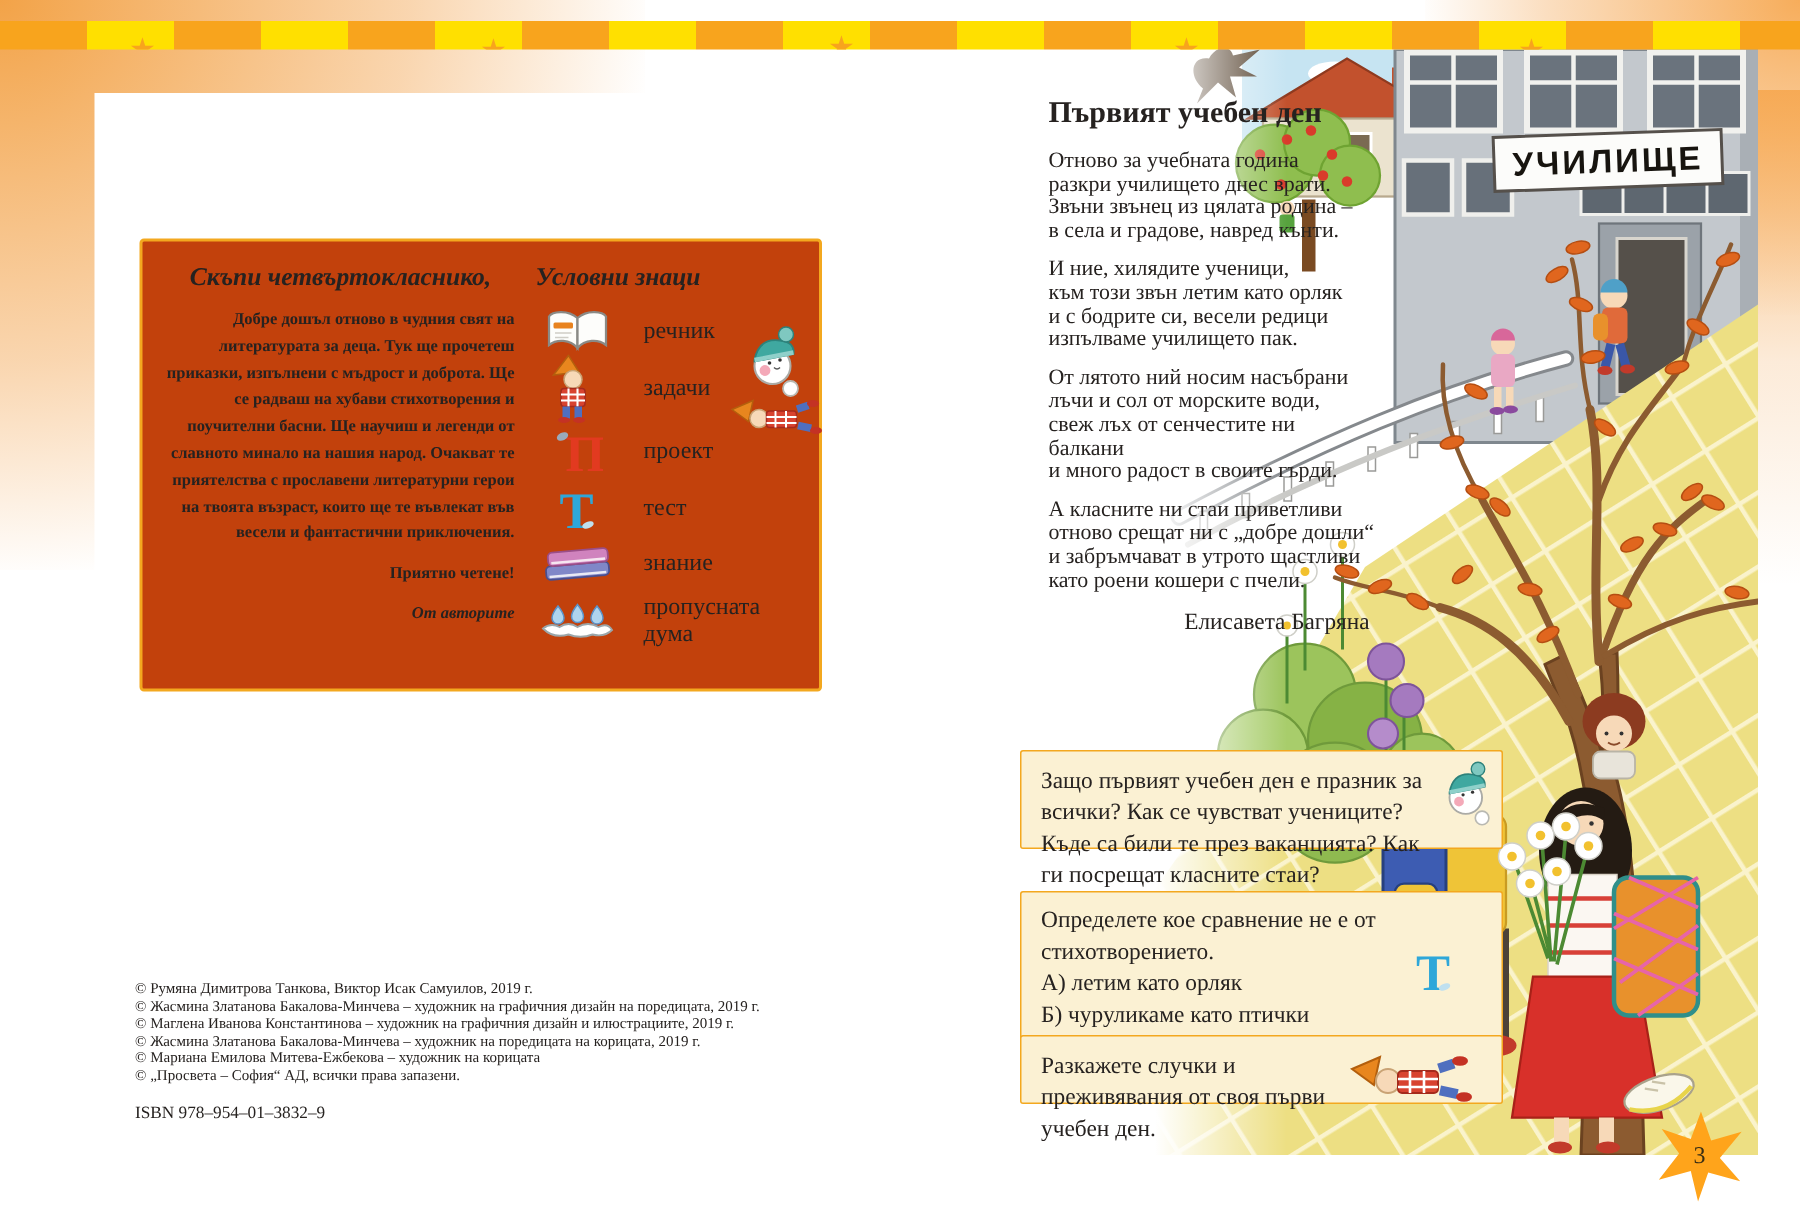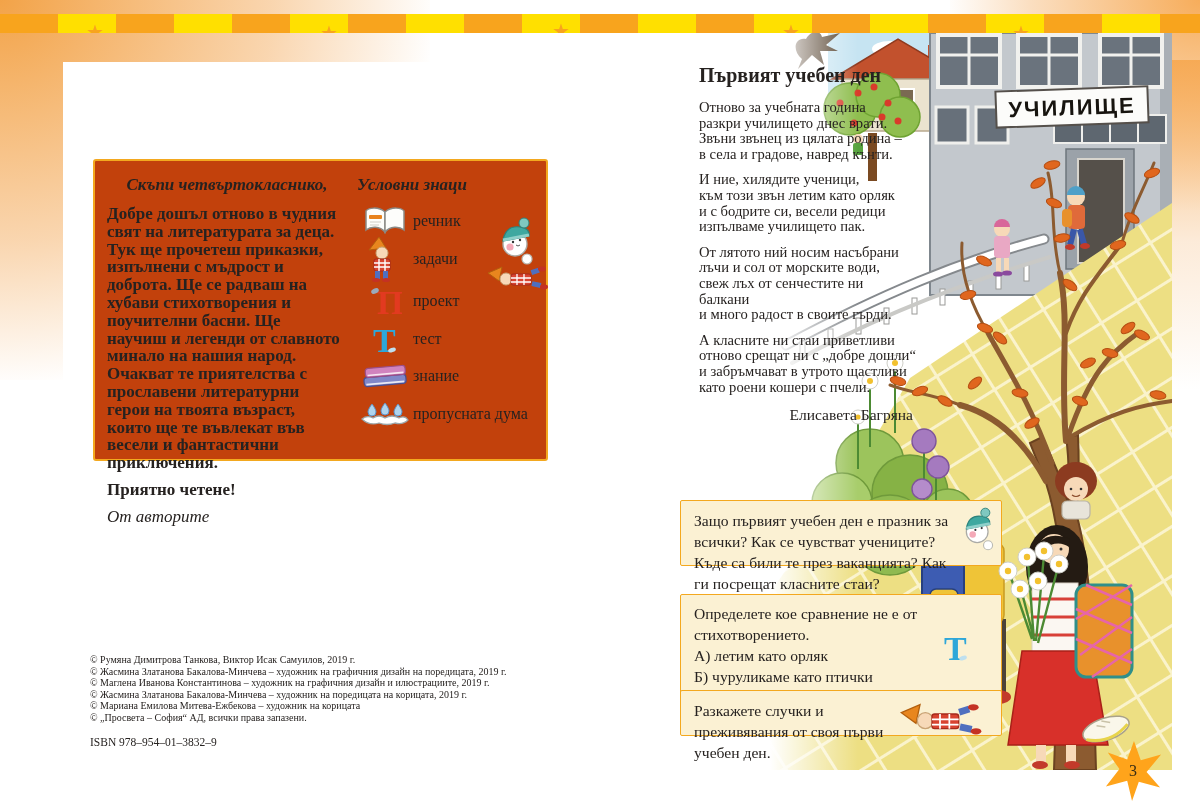--- a/index.html
+++ b/index.html
@@ -19,26 +19,26 @@
   .band{position:absolute;left:0;top:14px;width:1200px;height:19px;z-index:3;overflow:hidden;
     background:repeating-linear-gradient(90deg,#F8A41D 0 58px,#FFE000 58px 116px);}
   .bstar{position:absolute;font-size:20px;line-height:1;font-family:"DejaVu Sans",sans-serif;}
   .oy{color:#F8A41D}.yo{color:#FFE000}
 
   
   .intro-box{position:absolute;left:93px;top:123px;width:455px;height:302px;z-index:4;
     box-sizing:border-box;background:#c2410c;border:2px solid #F3A81F;border-radius:3px;
     display:grid;grid-template-columns:240px 1fr;gap:10px;padding:12px 12px 10px 12px;margin-top:36px;}
   .greet h2{margin:2px 0 10px;font-size:17px;font-weight:bold;font-style:italic;text-align:center;}
-  .greet p{margin:0;font-size:17px;line-height:17.8px;font-weight:bold;padding-right:4px;}
+  .greet p{margin:0;font-size:11px;line-height:17.8px;font-weight:bold;text-align:right;padding-right:4px;}
   .greet .closing{margin-top:9px;}
-  .greet .sig{margin-top:9px;font-style:italic;font-weight:normal;}
+  .greet .sig{margin-top:9px;font-style:italic;font-weight:bold;}
   .legend{position:relative;padding-top:2px;}
   .legend h2{margin:0 0 10px;font-size:17px;font-weight:bold;font-style:italic;text-align:left;}
-  .lrow{display:flex;align-items:center;}
+  .lrow{display:flex;align-items:center;gap:16px;}
   .lico{width:56px;display:flex;justify-content:center;align-items:center;flex:0 0 56px;}
   .lrow span.lbl{font-size:16px;}
   .r1{height:32px}.r2{height:30px}.r3{height:44px}.r4{height:40px}.r5{height:36px}.r6{height:38px}.r7{height:38px}
   .cat-extra{position:absolute;right:-4px;top:44px;}
   .clown-extra{position:absolute;right:-14px;top:92px;}
 
   
   .colophon{position:absolute;left:90px;top:654px;width:470px;z-index:4;}
   .colophon p{margin:0;font-size:10px;line-height:11.6px;}
   .isbn{margin-top:13px !important;font-size:11.5px !important;}

